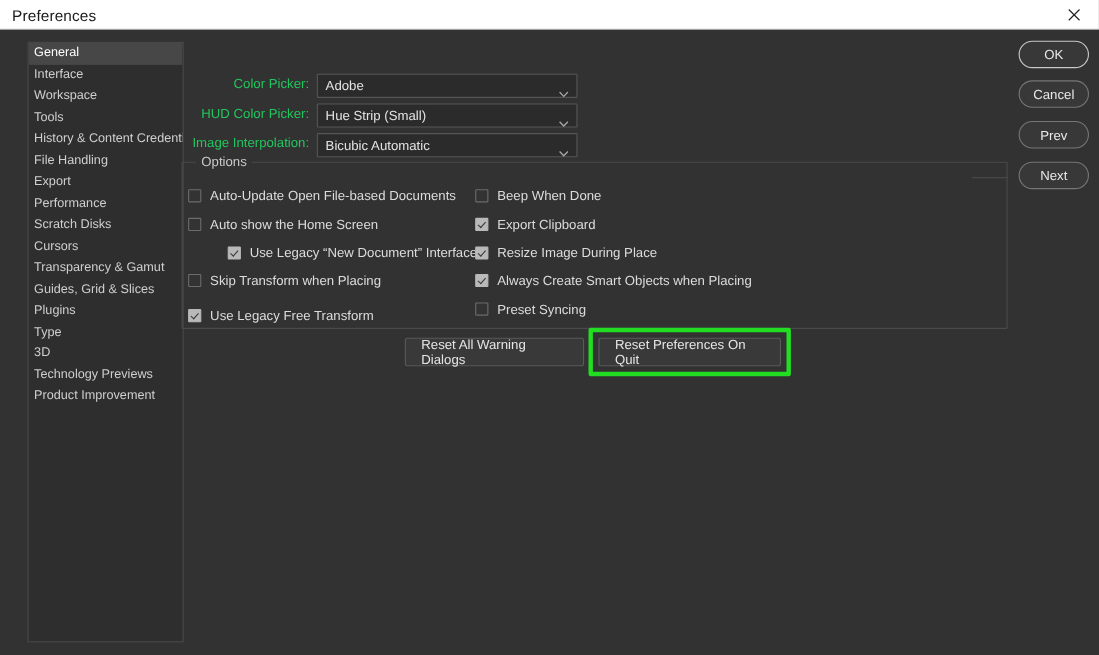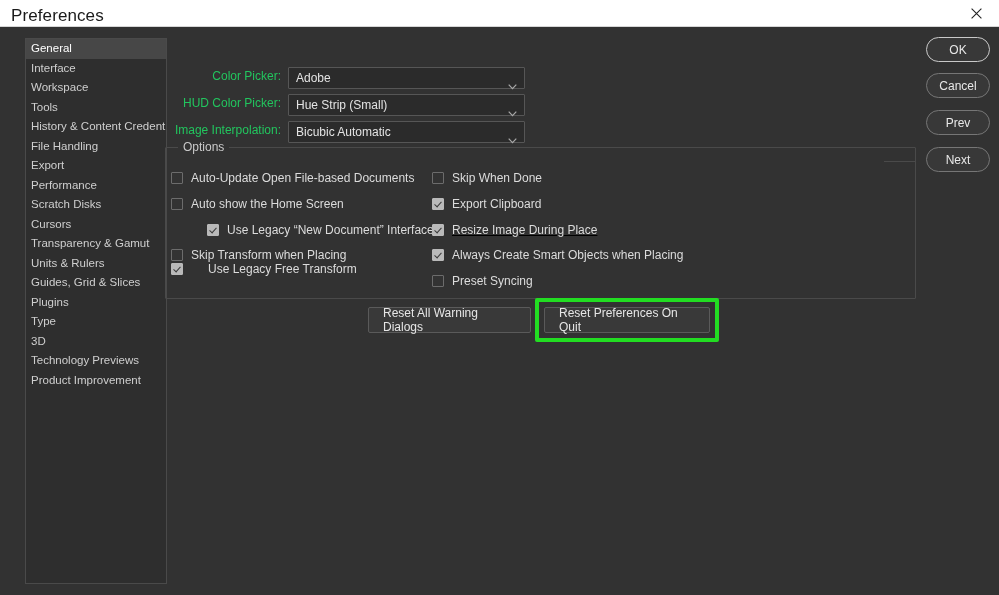--- a/index.html
+++ b/index.html
@@ -22,21 +22,21 @@
     width: 999px;
     height: 27px;
     background: #ffffff;
     border-bottom: 1px solid #d6d6d6;
     box-sizing: border-box;
   }
   .titlebar-text {
     position: absolute;
     left: 11px;
     top: 6px;
-    font-size: 17px;
+    font-size: 14px;
     color: #1a1a1a;
     letter-spacing: 0.1px;
   }
   .close-btn {
     position: absolute;
     right: 0;
     top: 0;
     width: 46px;
     height: 27px;
     display: flex;
@@ -261,21 +261,20 @@
       <div class="side-item"><span>Interface</span></div>
       <div class="side-item"><span>Workspace</span></div>
       <div class="side-item"><span>Tools</span></div>
       <div class="side-item"><span>History &amp; Content Credentials</span></div>
       <div class="side-item"><span>File Handling</span></div>
       <div class="side-item"><span>Export</span></div>
       <div class="side-item"><span>Performance</span></div>
       <div class="side-item"><span>Scratch Disks</span></div>
       <div class="side-item"><span>Cursors</span></div>
       <div class="side-item"><span>Transparency &amp; Gamut</span></div>
-      <div class="side-item"><span>Units &amp; Rulers</span></div>
       <div class="side-item"><span>Guides, Grid &amp; Slices</span></div>
       <div class="side-item"><span>Plugins</span></div>
       <div class="side-item"><span>Type</span></div>
       <div class="side-item"><span>3D</span></div>
       <div class="side-item"><span>Technology Previews</span></div>
       <div class="side-item"><span>Product Improvement</span></div>
     </div>
 
   <div id="fields-container">
       <div class="field-row" style="left: 288px; top: 40px;">
@@ -320,35 +319,35 @@
         <span class="cb-label">Auto show the Home Screen</span>
       </div>
       <div class="checkrow" style="left: 171px; top: 196px; margin-left: 36px;">
         <span class="cbox checked"></span>
         <span class="cb-label">Use Legacy “New Document” Interface</span>
       </div>
       <div class="checkrow" style="left: 171px; top: 221px;">
         <span class="cbox"></span>
         <span class="cb-label">Skip Transform when Placing</span>
       </div>
-      <div class="checkrow" style="left: 171px; top: 235px; gap: 17px;">
+      <div class="checkrow" style="left: 171px; top: 253px;">
         <span class="cbox checked"></span>
         <span class="cb-label">Use Legacy Free Transform</span>
       </div>
     </div>
   <div id="options-right">
       <div class="checkrow" style="left: 432px; top: 144px;">
         <span class="cbox"></span>
-        <span class="cb-label">Skip When Done</span>
+        <span class="cb-label">Beep When Done</span>
       </div>
       <div class="checkrow" style="left: 432px; top: 170px;">
         <span class="cbox checked"></span>
         <span class="cb-label">Export Clipboard</span>
       </div>
-      <div class="checkrow" style="left: 432px; top: 196px; text-decoration: underline;">
+      <div class="checkrow" style="left: 432px; top: 196px;">
         <span class="cbox checked"></span>
         <span class="cb-label">Resize Image During Place</span>
       </div>
       <div class="checkrow" style="left: 432px; top: 221px;">
         <span class="cbox checked"></span>
         <span class="cb-label">Always Create Smart Objects when Placing</span>
       </div>
       <div class="checkrow" style="left: 432px; top: 247px;">
         <span class="cbox"></span>
         <span class="cb-label">Preset Syncing</span>

